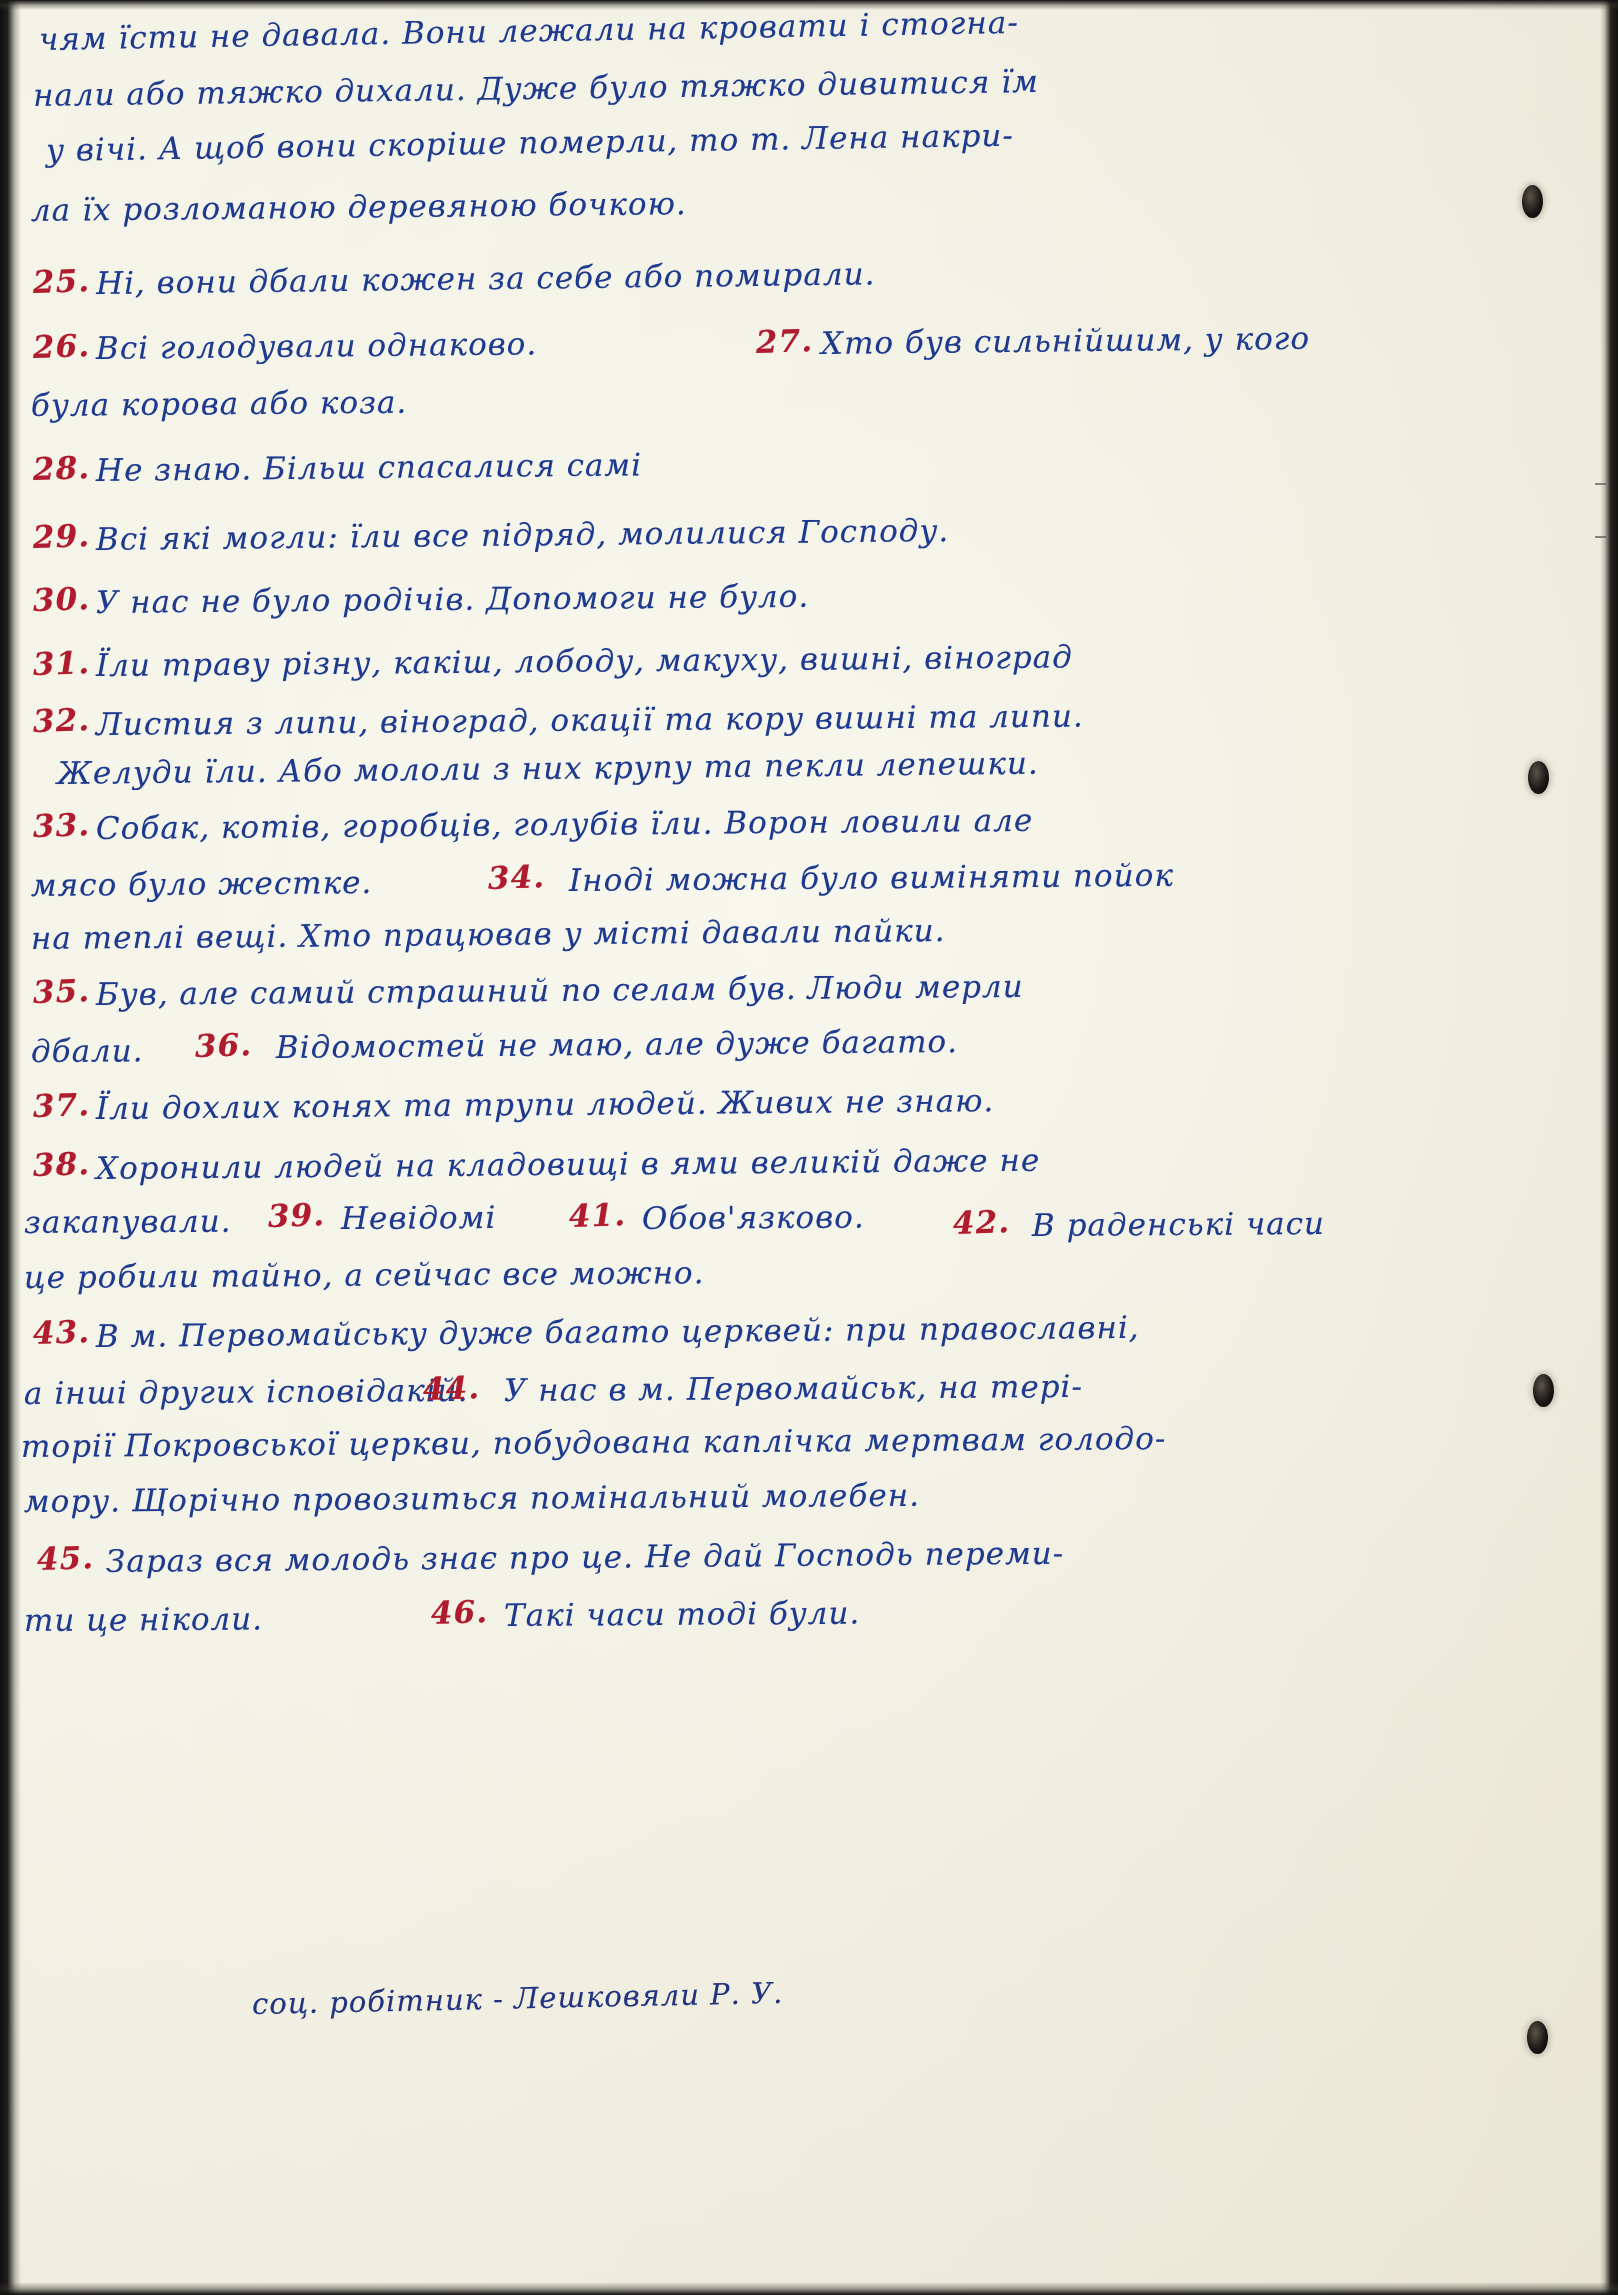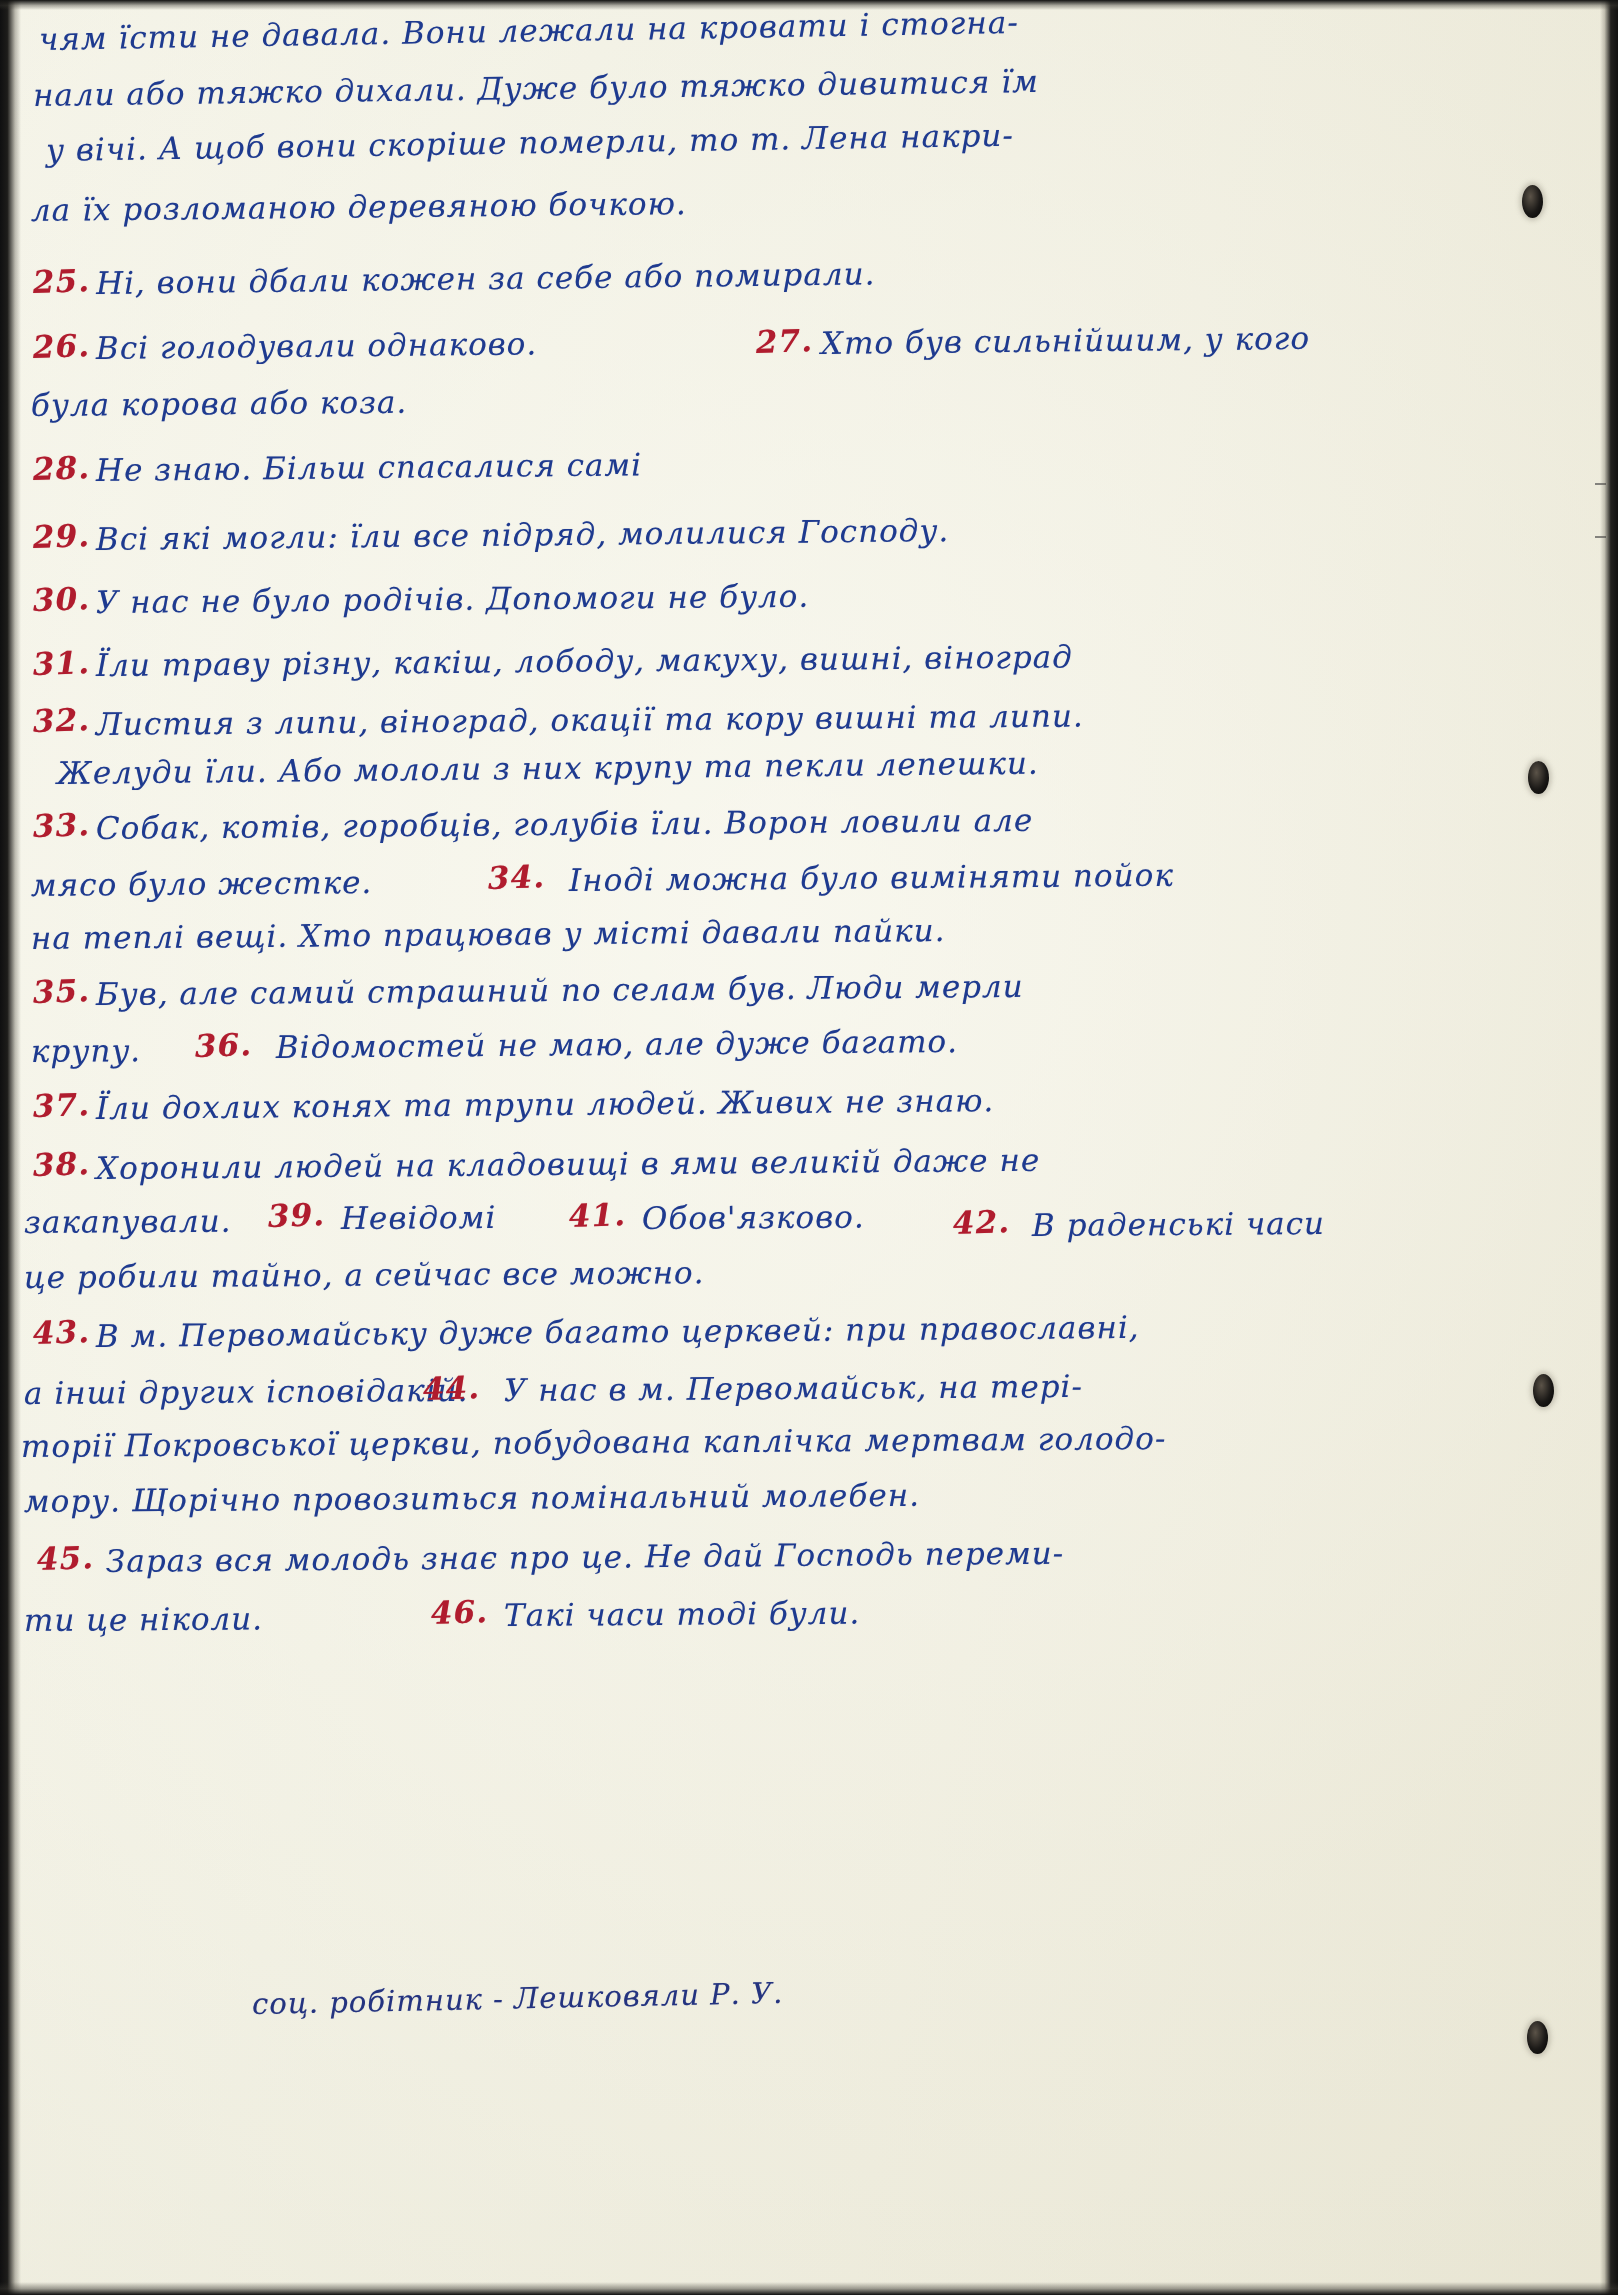--- a/index.html
+++ b/index.html
@@ -107,21 +107,21 @@
       <div class="hw" style="left: 96px; top: 524px; transform: rotate(-0.6deg);">Всі які могли: їли все підряд, молилися Господу.</div>
       <div class="hw" style="left: 96px; top: 587px; transform: rotate(-0.5deg);">У нас не було родічів. Допомоги не було.</div>
       <div class="hw" style="left: 96px; top: 650px; transform: rotate(-0.5deg);">Їли траву різну, какіш, лободу, макуху, вишні, віноград</div>
       <div class="hw" style="left: 96px; top: 709px; transform: rotate(-0.5deg);">Листия з липи, віноград, окації та кору вишні та липи.</div>
       <div class="hw" style="left: 57px; top: 758px; transform: rotate(-0.6deg);">Желуди їли. Або мололи з них крупу та пекли лепешки.</div>
       <div class="hw" style="left: 96px; top: 813px; transform: rotate(-0.5deg);">Собак, котів, горобців, голубів їли. Ворон ловили але</div>
       <div class="hw" style="left: 31px; top: 870px; transform: rotate(-0.5deg);">мясо було жестке.</div>
       <div class="hw" style="left: 569px; top: 865px; transform: rotate(-0.5deg);">Іноді можна було виміняти пойок</div>
       <div class="hw" style="left: 31px; top: 923px; transform: rotate(-0.5deg);">на теплі вещі. Хто працював у місті давали пайки.</div>
       <div class="hw" style="left: 96px; top: 979px; transform: rotate(-0.5deg);">Був, але самий страшний по селам був. Люди мерли</div>
-      <div class="hw" style="left: 31px; top: 1036px; transform: rotate(-0.4deg);">крупу.</div>
+      <div class="hw" style="left: 31px; top: 1036px; transform: rotate(-0.4deg);">дбали.</div>
       <div class="hw" style="left: 276px; top: 1032px; transform: rotate(-0.5deg);">Відомостей не маю, але дуже багато.</div>
       <div class="hw" style="left: 96px; top: 1093px; transform: rotate(-0.5deg);">Їли дохлих конях та трупи людей. Живих не знаю.</div>
       <div class="hw" style="left: 96px; top: 1153px; transform: rotate(-0.5deg);">Хоронили людей на кладовищі в ями великій даже не</div>
       <div class="hw" style="left: 24.4px; top: 1207px; transform: rotate(-0.4deg);">закапували.</div>
       <div class="hw" style="left: 341px; top: 1203px; transform: rotate(-0.4deg);">Невідомі</div>
       <div class="hw" style="left: 642px; top: 1203px; transform: rotate(-0.4deg);">Обов'язково.</div>
       <div class="hw" style="left: 1032px; top: 1210px; transform: rotate(-0.4deg);">В раденські часи</div>
       <div class="hw" style="left: 24.4px; top: 1262px; transform: rotate(-0.4deg);">це робили тайно, а сейчас все можно.</div>
       <div class="hw" style="left: 96px; top: 1321px; transform: rotate(-0.5deg);">В м. Первомайську дуже багато церквей: при православні,</div>
       <div class="hw" style="left: 24.4px; top: 1378px; transform: rotate(-0.4deg);">а інші других ісповідакій.</div>

